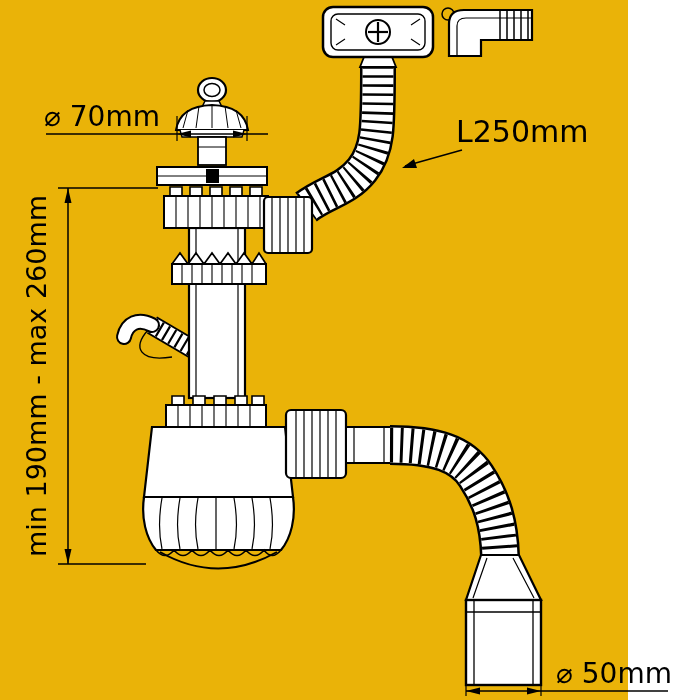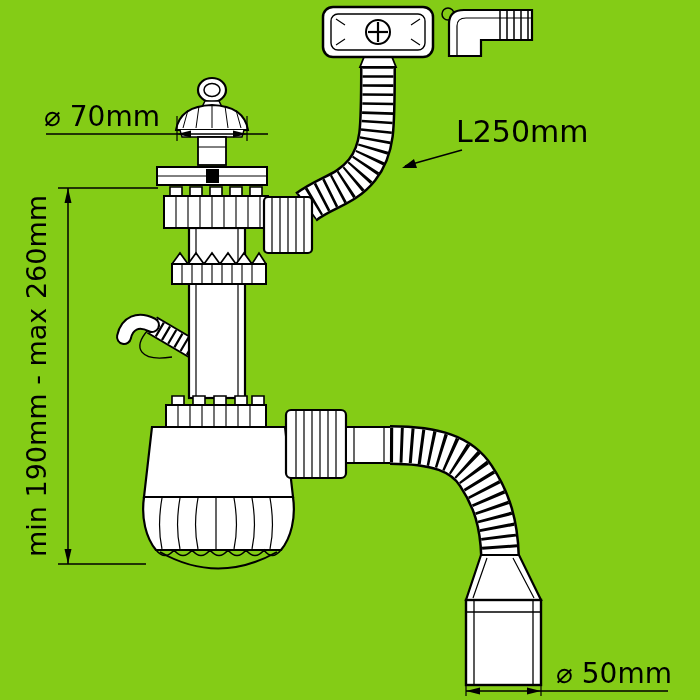--- a/index.html
+++ b/index.html
@@ -4,24 +4,24 @@
 <style>
   html, body {
     margin: 0;
     padding: 0;
     background: #ffffff;
     width: 700px;
     height: 700px;
     overflow: hidden;
   }
   #stage {
-    width: 700px;
+    width: 628px;
     height: 700px;
     position: relative;
-    background: #84cc16;
+    background: #eab308;
     text-decoration: underline;
   }
   svg { display: block; }
   svg text {
     font-family: "DejaVu Sans", "Liberation Sans", sans-serif;
     fill: #000000;
   }
   .dim-text  { font-size: 28px; }
   .len-text  { font-size: 30px; }
   .hgt-text  { font-size: 27px; }

